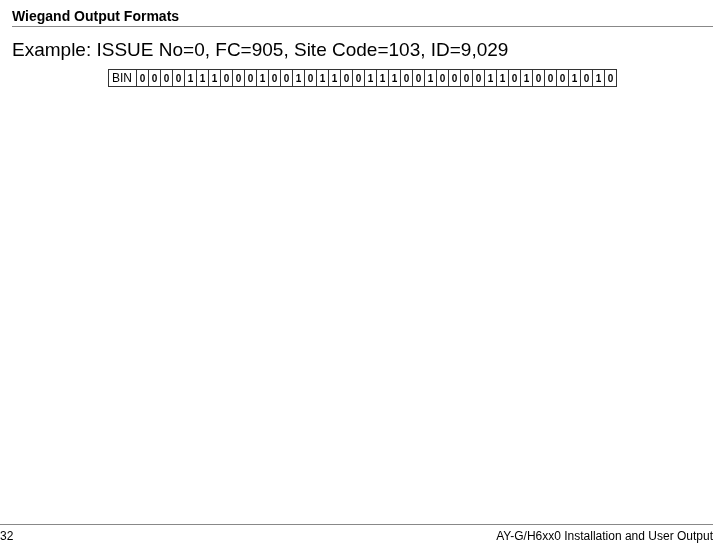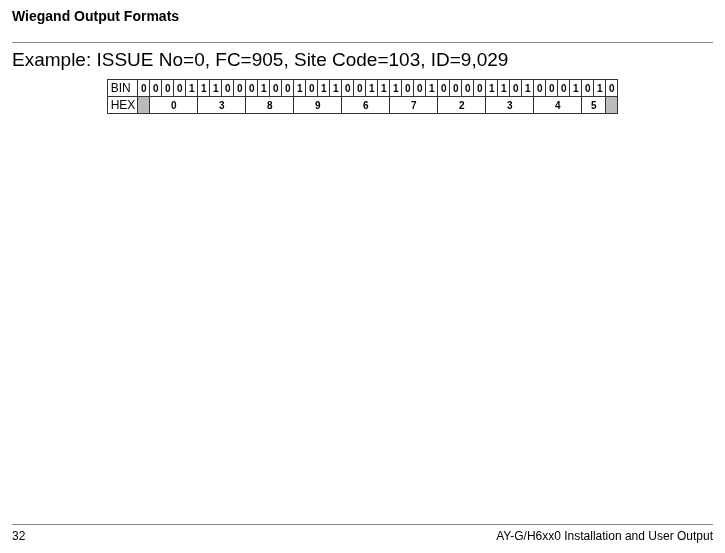--- a/index.html
+++ b/index.html
@@ -11,23 +11,23 @@
       width: 725px;
       height: 553px;
       font-family: Arial, sans-serif;
       background: #fff;
       position: relative;
       padding: 8px 12px;
     }
     .header-title {
       font-size: 14px;
       font-weight: bold;
-      padding-bottom: 18px;
+      padding-bottom: 2px;
       border-bottom: 1px solid #888;
-      margin-bottom: 6px;
+      margin-bottom: 12px;
     }
     .example-text {
       font-size: 19px;
       margin-bottom: 8px;
     }
     .table-wrap {
       display: flex;
       justify-content: center;
     }
     table {
@@ -61,21 +61,21 @@
       font-weight: bold;
       font-size: 10px;
     }
     .dec-cell {
       font-weight: bold;
       font-size: 10px;
     }
     .footer {
       position: absolute;
       bottom: 10px;
-      left: 12px;
+      left: 0;
       right: 12px;
       border-top: 1px solid #888;
       padding-top: 4px;
       display: flex;
       justify-content: space-between;
       font-size: 12px;
     }
   </style>
 </head>
 <body>
@@ -122,35 +122,20 @@
       <td class="bin-cell">0</td>
       <td class="bin-cell">1</td>
       <td class="bin-cell">0</td>
       <td class="bin-cell">0</td>
       <td class="bin-cell">0</td>
       <td class="bin-cell">1</td>
       <td class="bin-cell">0</td>
       <td class="bin-cell">1</td>
       <td class="bin-cell">0</td>
     </tr>
-    <tr>
-      <td class="row-label">HEX</td>
-      <td class="gray-cell"></td>
-      <td class="hex-cell" colspan="4">0</td>
-      <td class="hex-cell" colspan="4">3</td>
-      <td class="hex-cell" colspan="4">8</td>
-      <td class="hex-cell" colspan="4">9</td>
-      <td class="hex-cell" colspan="4">6</td>
-      <td class="hex-cell" colspan="4">7</td>
-      <td class="hex-cell" colspan="4">2</td>
-      <td class="hex-cell" colspan="4">3</td>
-      <td class="hex-cell" colspan="4">4</td>
-      <td class="hex-cell" colspan="2">5</td>
-      <td class="gray-cell"></td>
-    </tr>
   </tbody>
     </table>
 </div>
 
 <div class="footer">
   <span>32</span>
   <span>AY-G/H6xx0 Installation and User Output</span>
 </div>
 
 </body></html>

